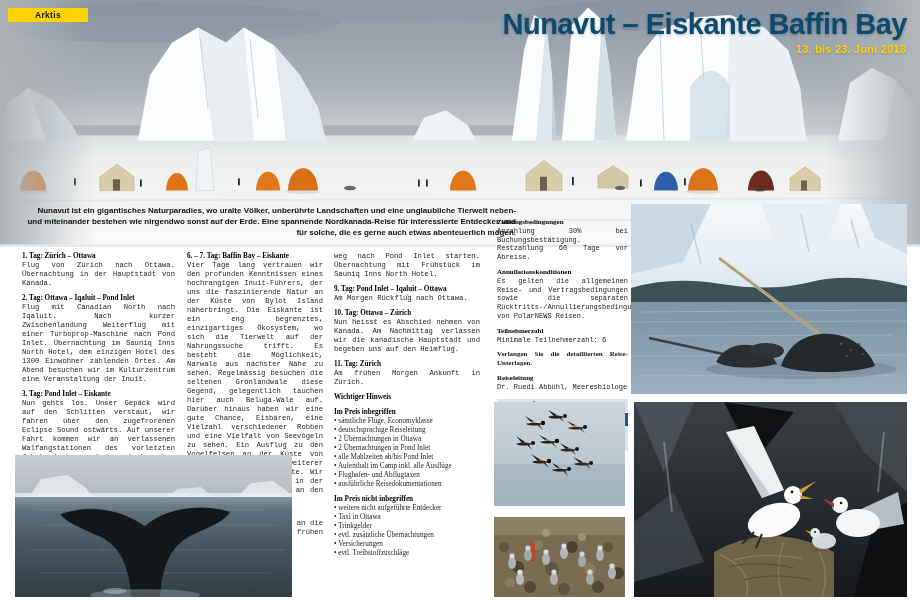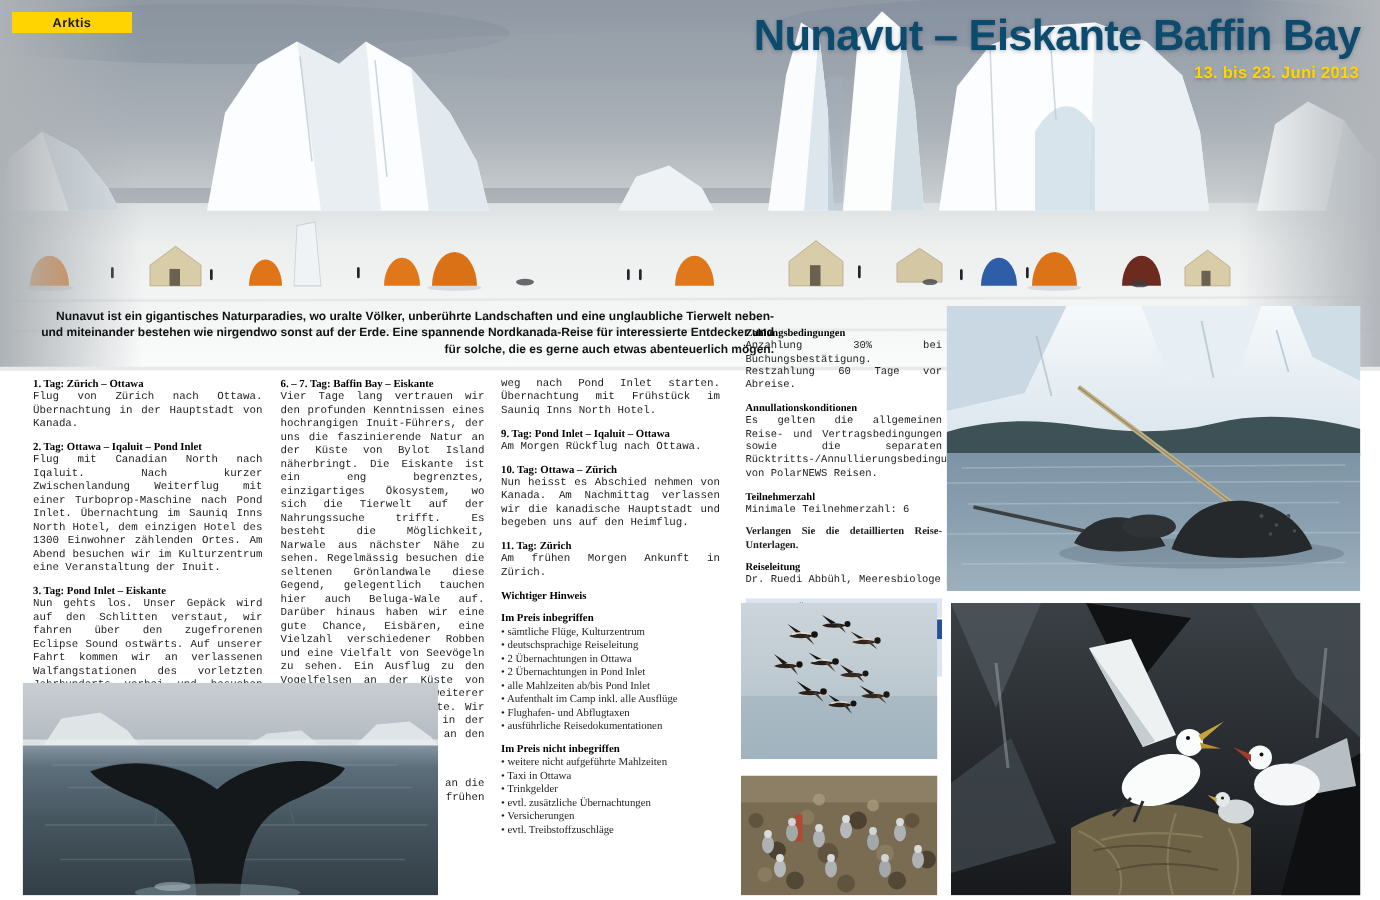--- a/index.html
+++ b/index.html
@@ -190,34 +190,34 @@
     <div class="sec">
       <div class="h">11. Tag: Zürich</div>
       <p>Am frühen Morgen Ankunft in Zürich.</p>
     </div>
     <div class="sec">
       <div class="h">Wichtiger Hinweis</div>
     </div>
     <div class="sec">
       <div class="h">Im Preis inbegriffen</div>
       <ul>
-        <li>sämtliche Flüge, Kulturzentrum</li>
+        <li>sämtliche Flüge, Economyklasse</li>
         <li>deutschsprachige Reiseleitung</li>
         <li>2 Übernachtungen in Ottawa</li>
         <li>2 Übernachtungen in Pond Inlet</li>
         <li>alle Mahlzeiten ab/bis Pond Inlet</li>
         <li>Aufenthalt im Camp inkl. alle Ausflüge</li>
         <li>Flughafen- und Abflugtaxen</li>
         <li>ausführliche Reisedokumentationen</li>
       </ul>
     </div>
     <div class="sec">
       <div class="h">Im Preis nicht inbegriffen</div>
       <ul>
-        <li>weitere nicht aufgeführte Mahlzeiten</li>
+        <li>weitere nicht aufgeführte Entdecker</li>
         <li>Taxi in Ottawa</li>
         <li>Trinkgelder</li>
         <li>evtl. zusätzliche Übernachtungen</li>
         <li>Versicherungen</li>
         <li>evtl. Treibstoffzuschläge</li>
       </ul>
     </div>
   </div>
 
   <div class="col col4">

